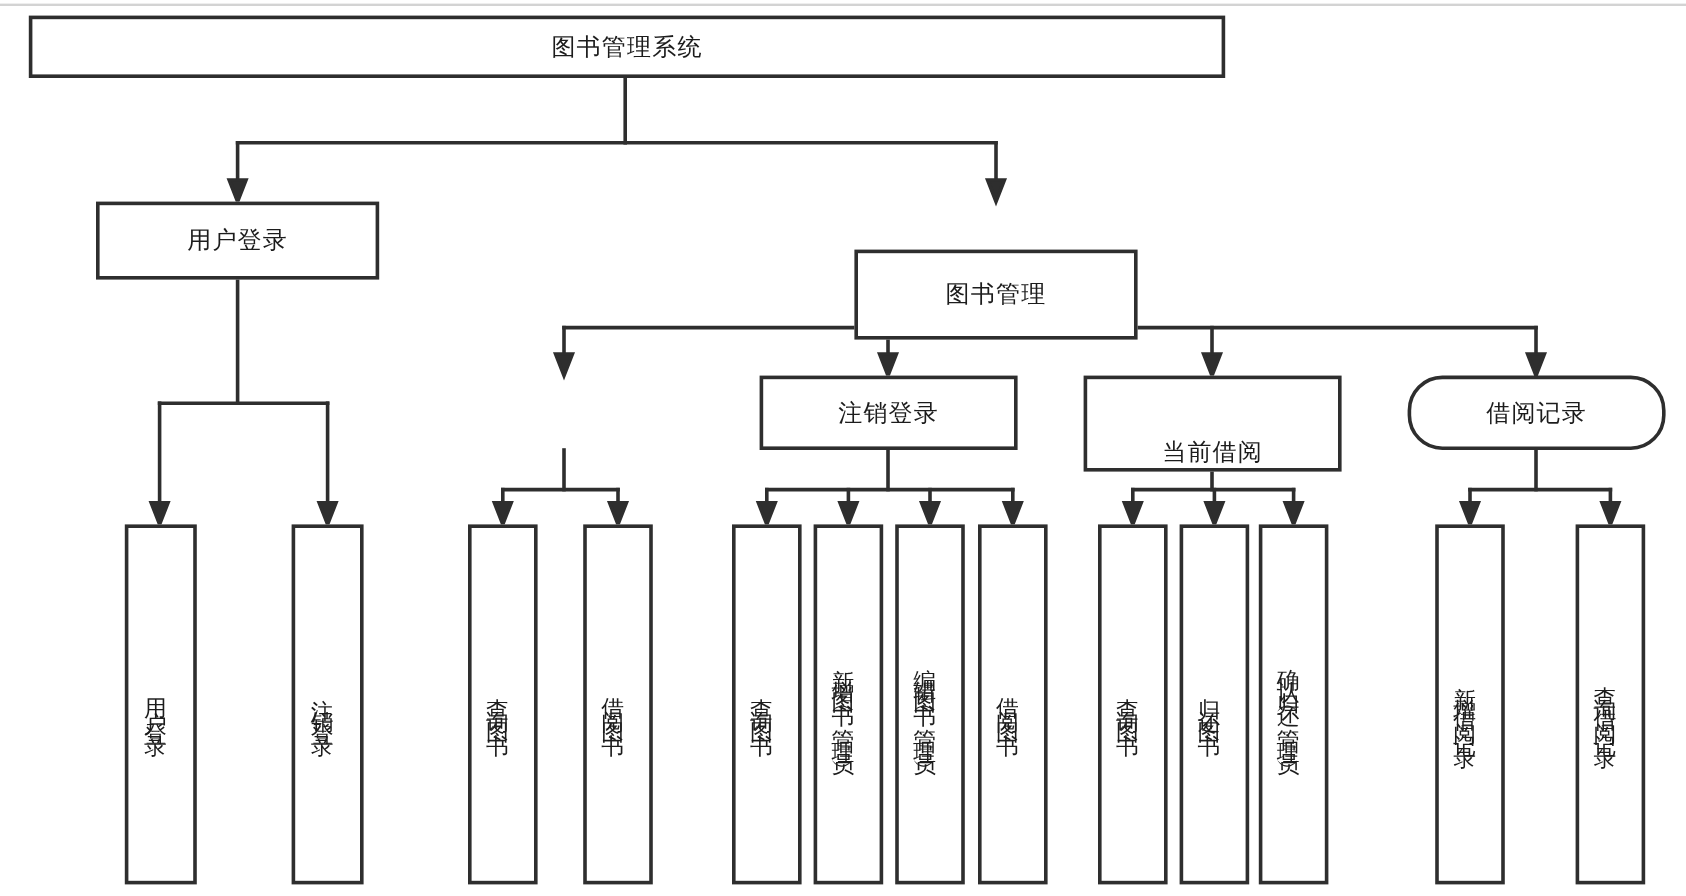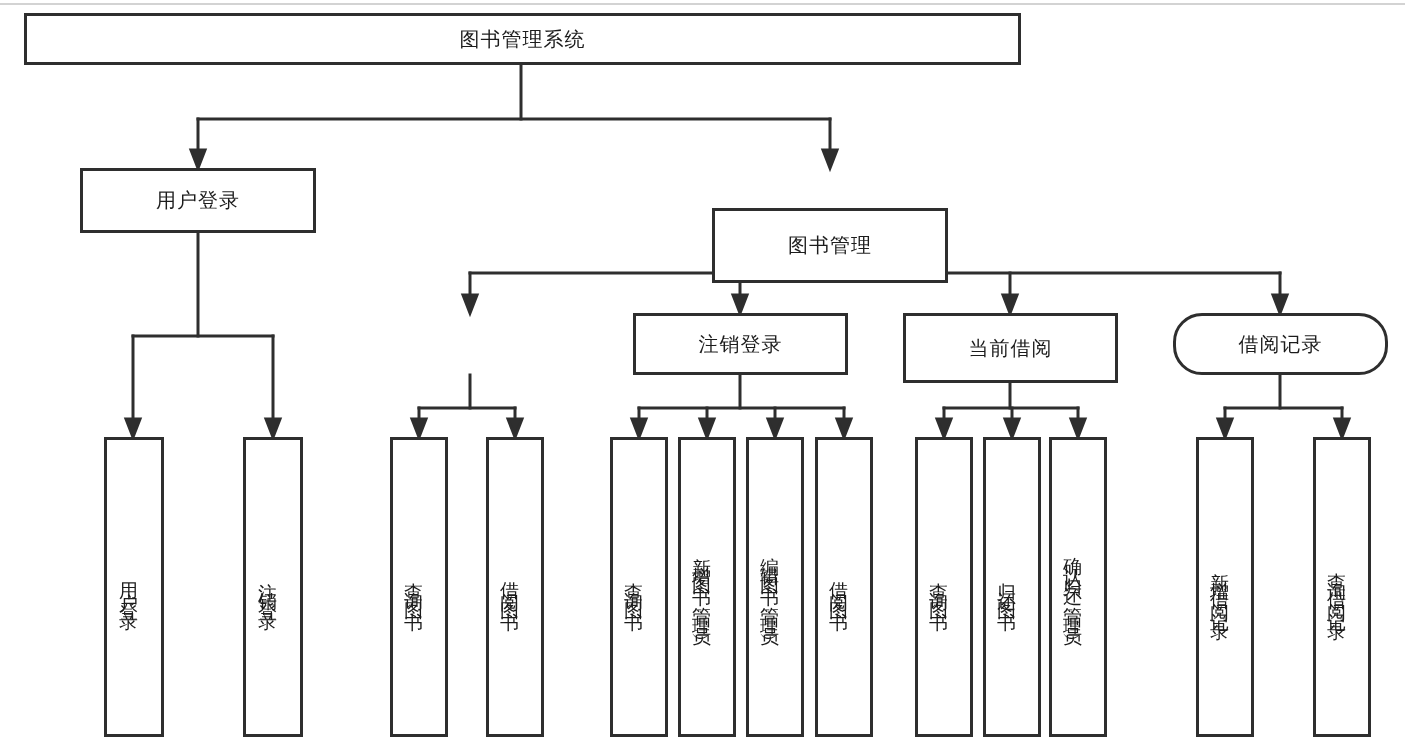--- a/index.html
+++ b/index.html
@@ -68,21 +68,21 @@
     color: #1c1c1c;
     white-space: nowrap;
     margin-block-end: -10px;
   }
   
   .n-root   { left: 24px;   top: 13px;  width: 997px; height: 52px; }
   .n-login  { left: 80px;   top: 168px; width: 236px; height: 65px; }
   .n-mgmt   { left: 712px;  top: 168px; width: 236px; height: 75px; margin-top: 40px; }
   .n-newrec { left: 363px;  top: 313px; width: 215px; height: 62px; }
   .n-borrow { left: 633px;  top: 313px; width: 215px; height: 62px; }
-  .n-curr   { left: 903px;  top: 313px; width: 215px; height: 70px; }
+  .n-curr   { left: 903px;  top: 313px; width: 215px; height: 80px; align-items: flex-end; }
   .n-record { left: 1173px; top: 313px; width: 215px; height: 62px; border-radius: 29px; }
   
   .v-a1 { left: 104px; width: 60px; }
   .v-a2 { left: 243px; width: 60px; }
   .v-b1 { left: 390px; }
   .v-b2 { left: 486px; }
   .v-c1 { left: 610px; }
   .v-c2 { left: 678px; }
   .v-c3 { left: 746px; }
   .v-c4 { left: 815px; }

